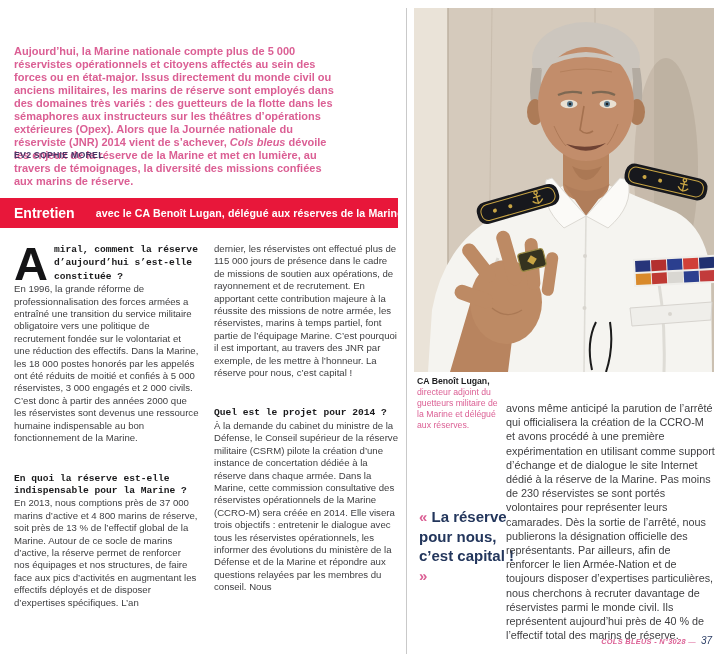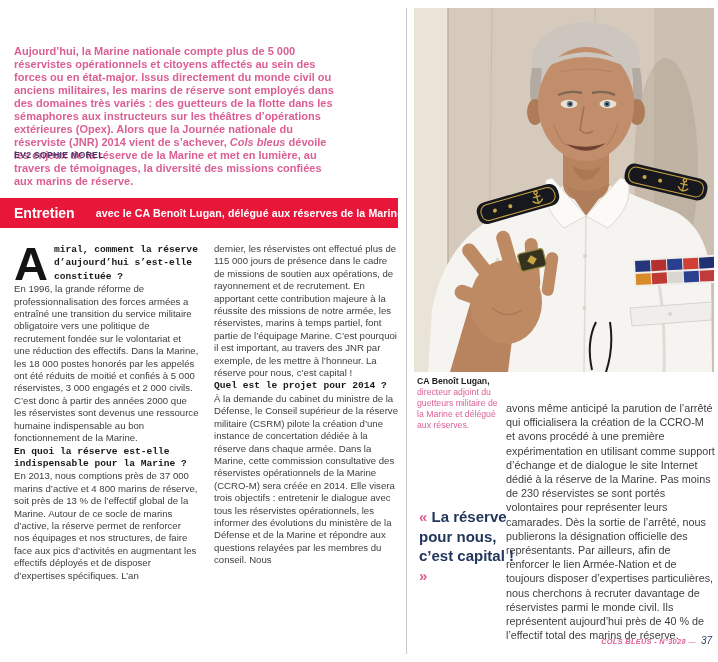--- a/index.html
+++ b/index.html
@@ -27,21 +27,21 @@
   .banner .rest{font-weight:bold;font-size:10.6px;letter-spacing:.1px;}
   
   .columns{
     position:absolute;left:14px;top:243px;width:386px;
     display:flex;gap:15px;color:#3e3e40;
     font-size:9.6px;line-height:12.4px;
   }
   .col{width:185px;}
   .para{margin:0;}
   .question{font-weight:bold;color:#1a1a1c;font-family:Liberation Mono, monospace;}
-  .qgap{margin-top:1px;}
+  .qgap{margin-top:28px;}
   .dropcap{
     float:left;font-size:47px;line-height:38px;font-weight:bold;color:#141416;
     padding:2px 6px 0 0;
   }
   
   .divider{position:absolute;left:406px;top:8px;width:1px;height:646px;background:#c9c9c9;}
   
   .photo{position:absolute;left:414px;top:8px;width:300px;height:364px;}
   
   .caption{position:absolute;left:417px;top:376px;width:86px;font-size:8.7px;line-height:11px;}

